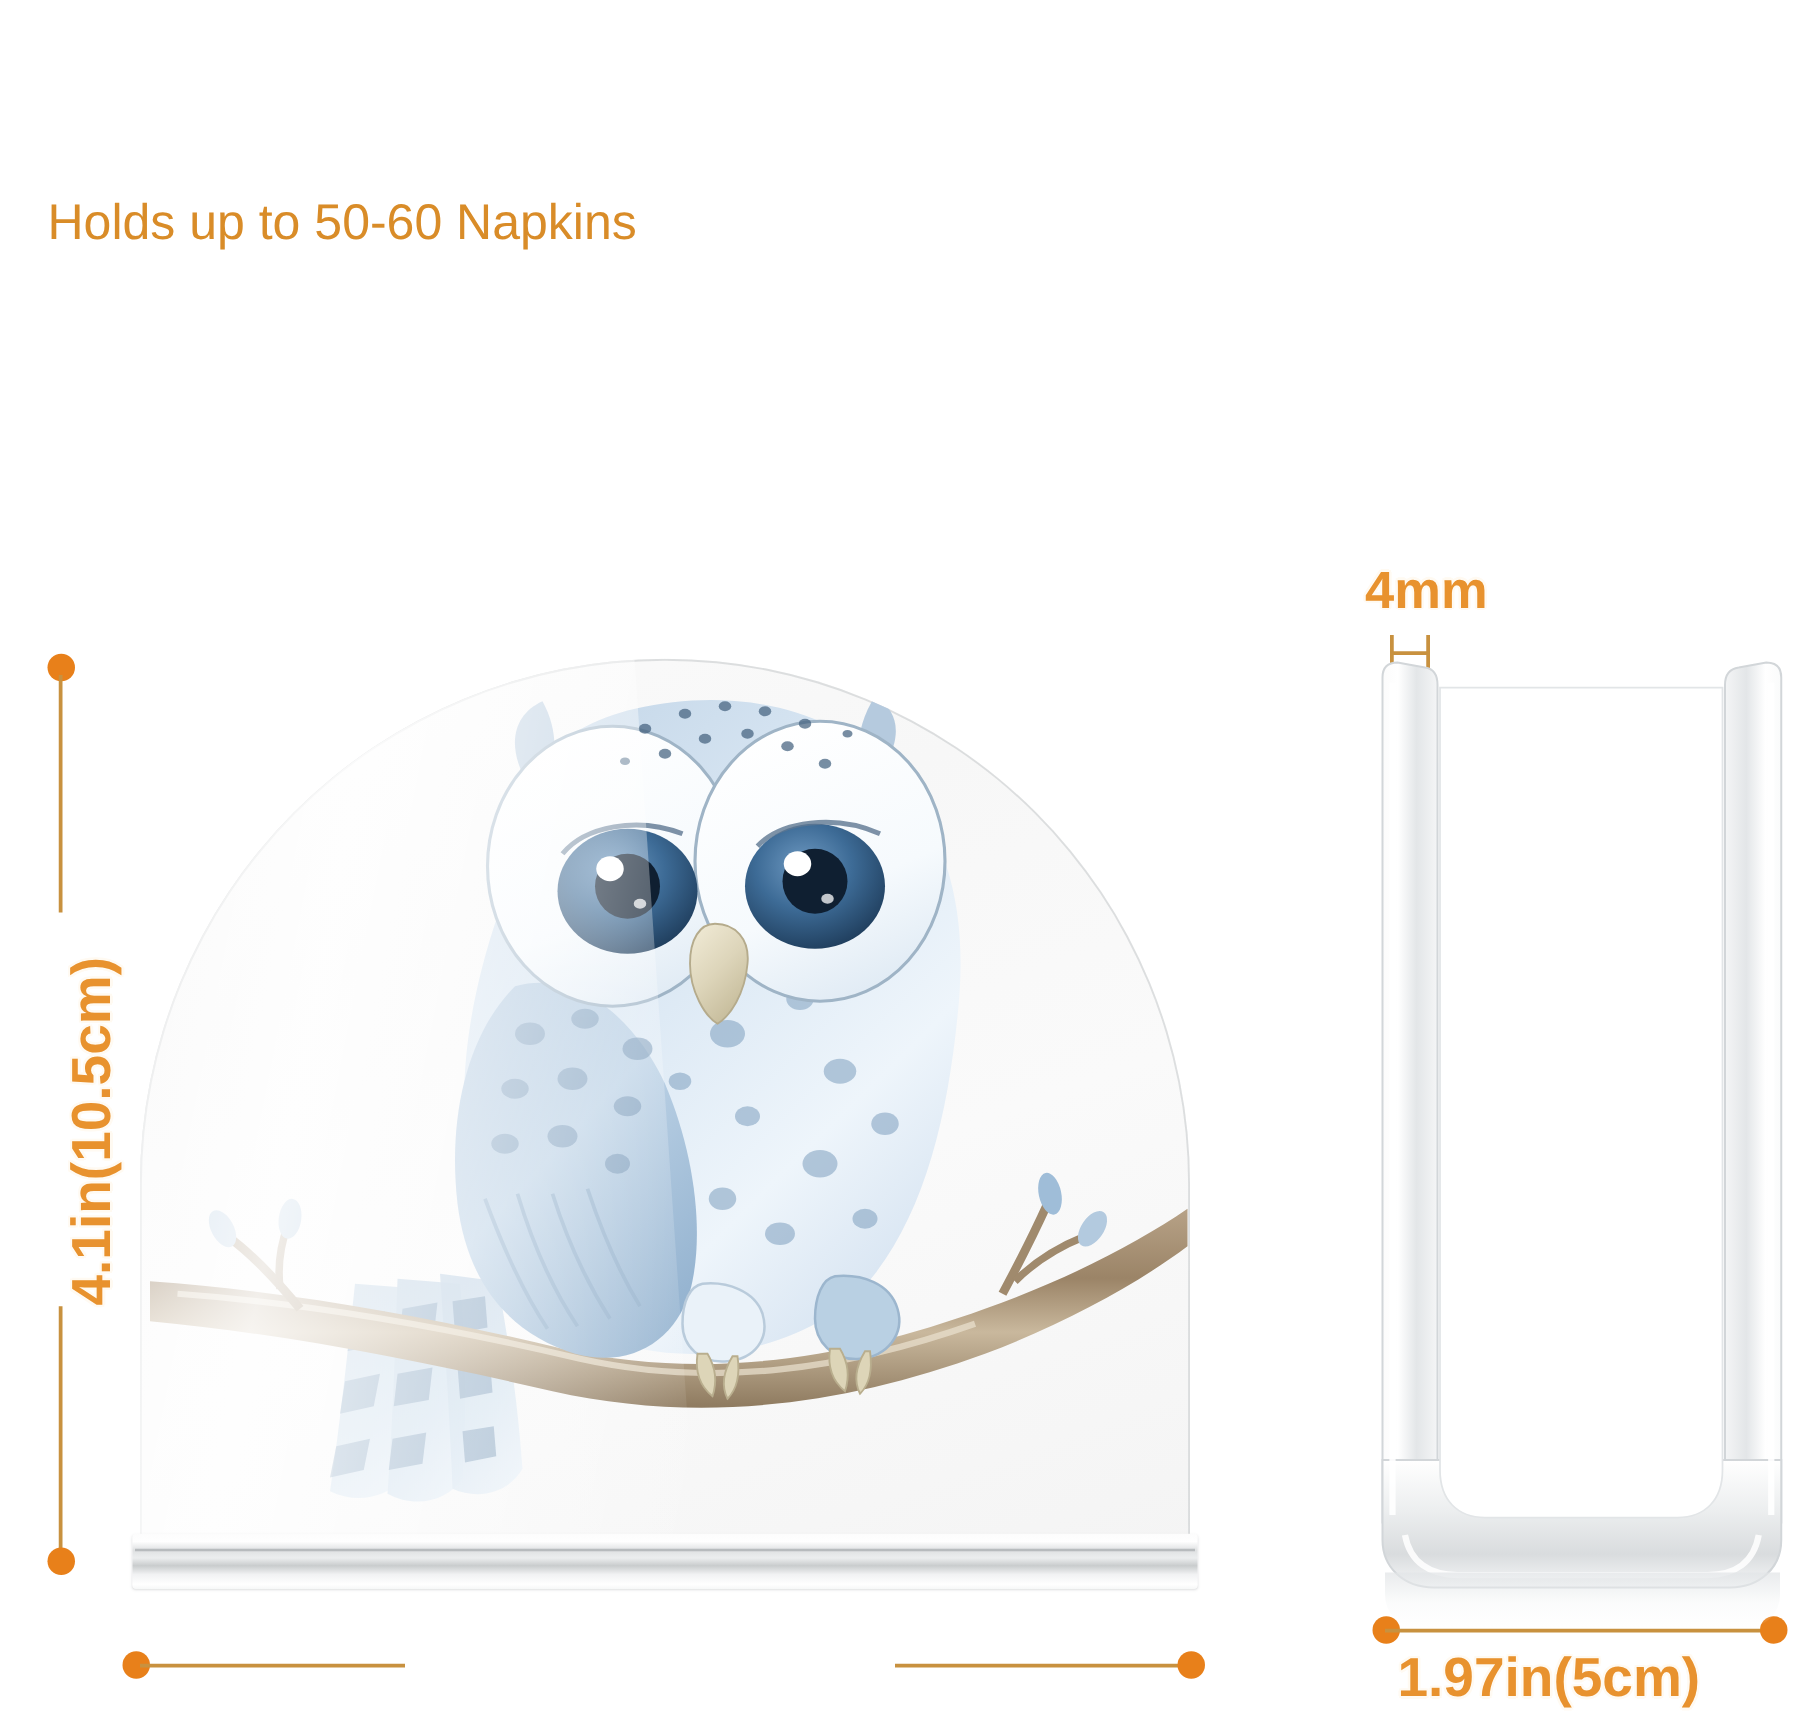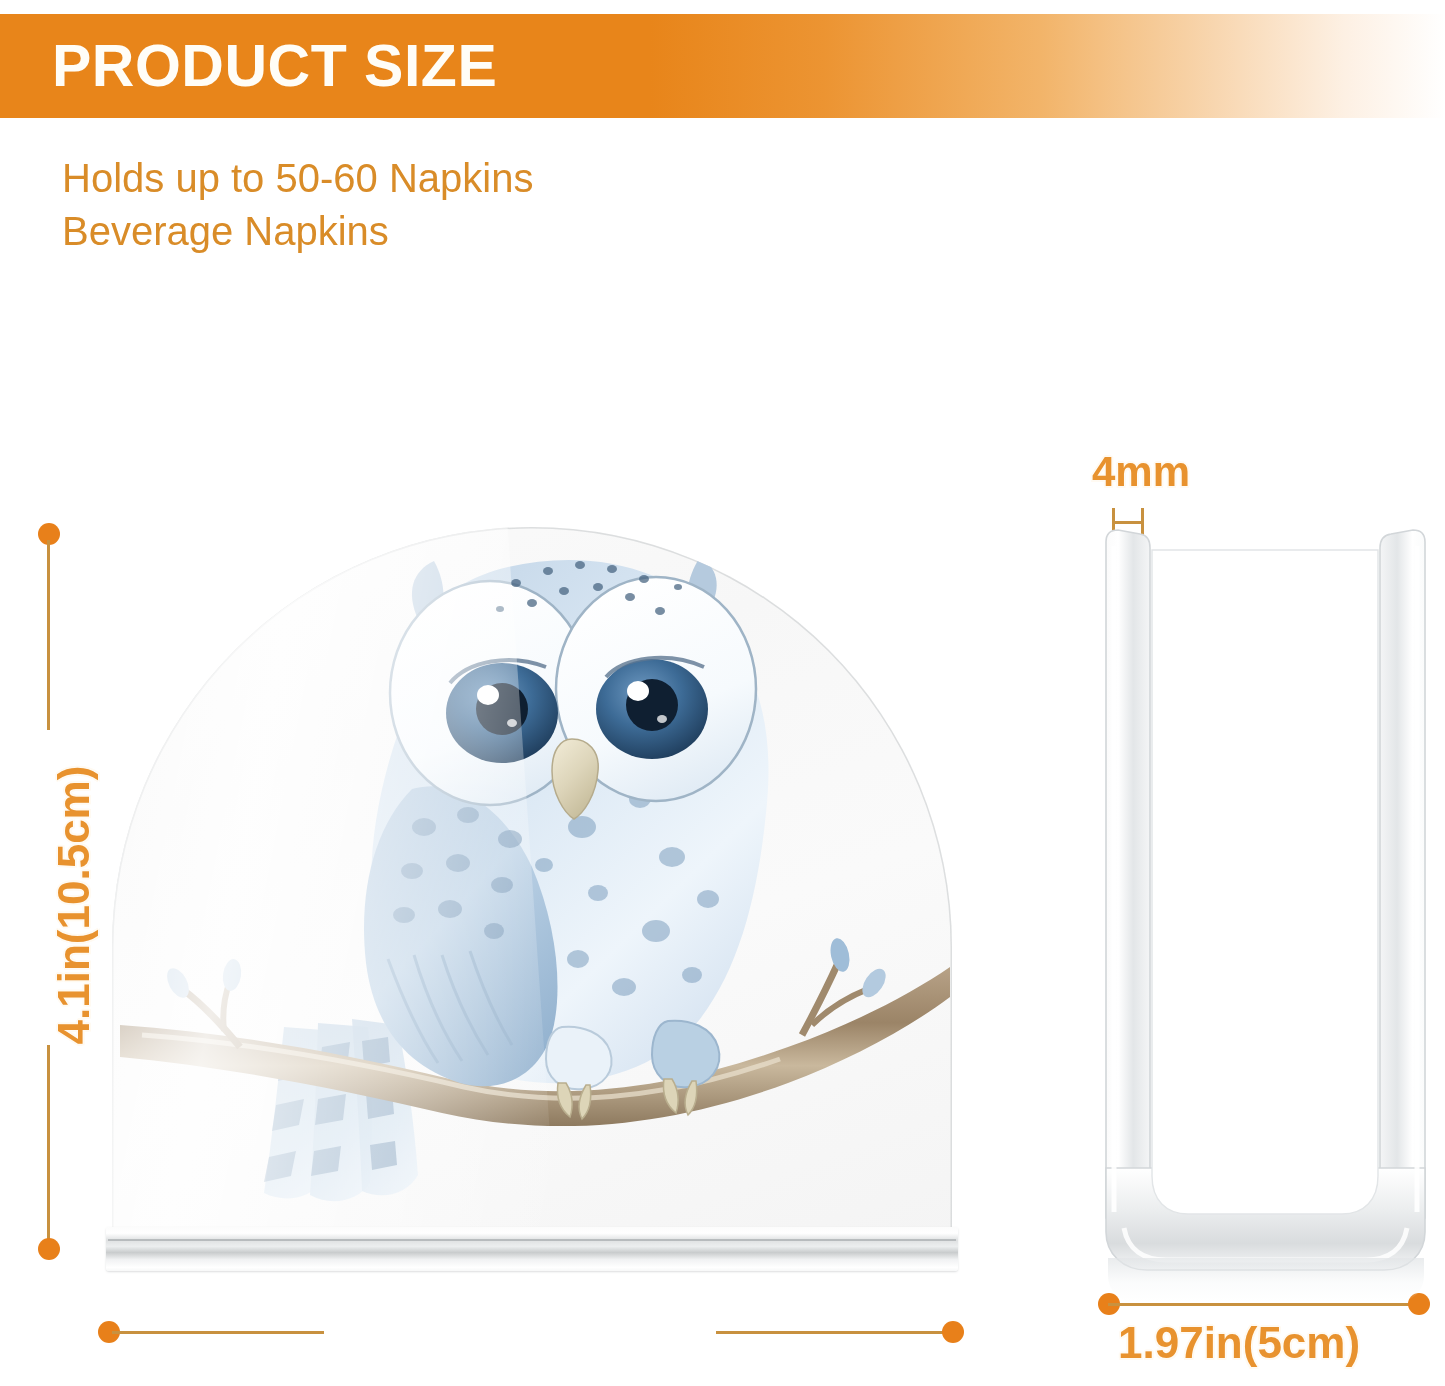--- a/index.html
+++ b/index.html
@@ -46,21 +46,21 @@
   .intro {
     position: absolute;
     left: 38px;
     top: 152px;
     width: 1360px;
     color: #d98c28;
     font-size: 40px;
     line-height: 1.33;
     font-weight: normal;
   }
-  .intro-line { white-space: nowrap; margin-left: 24px; }
+  .intro-line { white-space: nowrap; }
 
   
   .dim-line-v {
     position: absolute;
     width: 3px;
     background: #c8913f;
   }
   .dim-line-h {
     position: absolute;
     height: 3px;
@@ -200,27 +200,23 @@
        rgba(226,229,231,0.75) 0%, rgba(243,245,246,0.35) 55%, rgba(255,255,255,0) 100%);
     border-radius: 0 0 26px 26px;
     pointer-events: none;
   }
 </style>
 </head>
 <body>
 
 <div id="page">
 
-  <div class="banner">
-    <div class="banner-title">PRODUCT SIZE</div>
-  </div>
 
   <div class="intro">
     <div class="intro-line">Holds up to 50-60 Napkins</div>
-    <div class="intro-line">Beverage Napkins</div>
   </div>
 
   <div class="dim-dot" style="left:38px; top:523px;"></div>
   <div class="dim-line-v" style="left:47px; top:540px; height:190px;"></div>
   <div class="dim-label dim-height-label">4.1in(10.5cm)</div>
   <div class="dim-line-v" style="left:47px; top:1045px; height:205px;"></div>
   <div class="dim-dot" style="left:38px; top:1238px;"></div>
 
   <div class="dim-dot" style="left:98px; top:1321px;"></div>
   <div class="dim-line-h" style="left:112px; top:1331px; width:212px;"></div>

